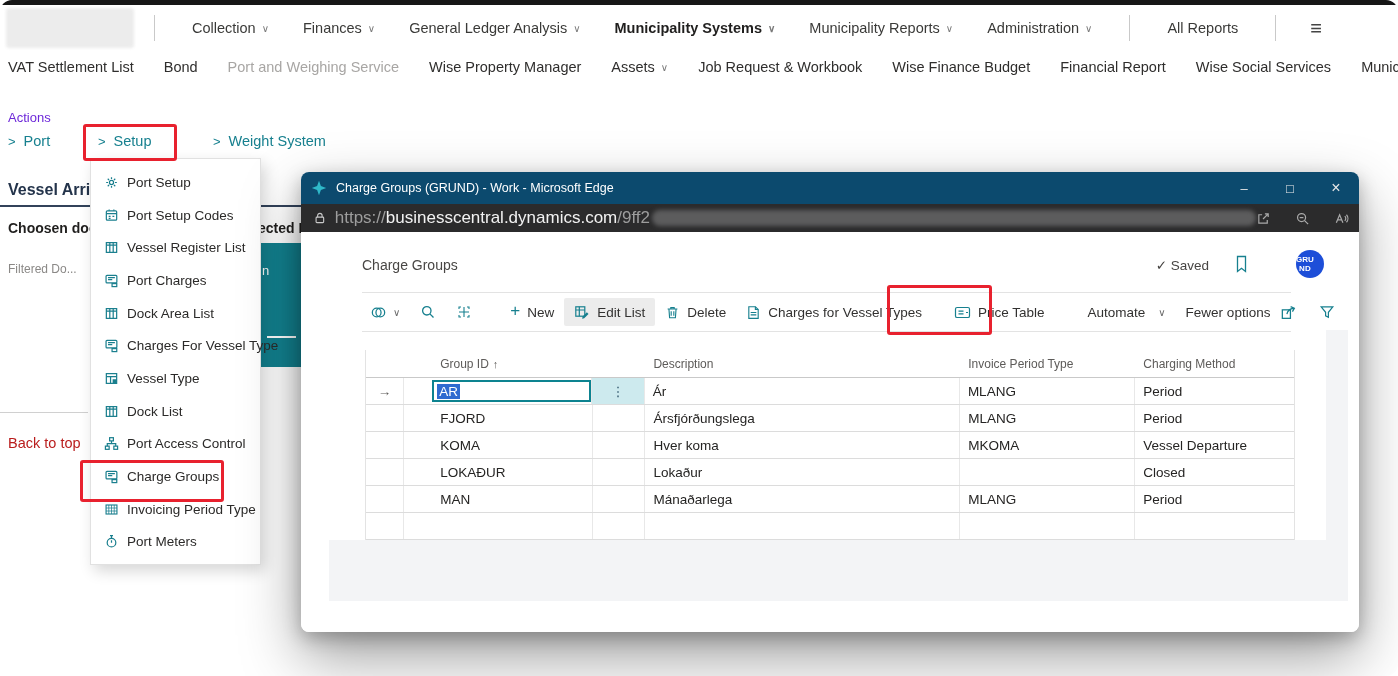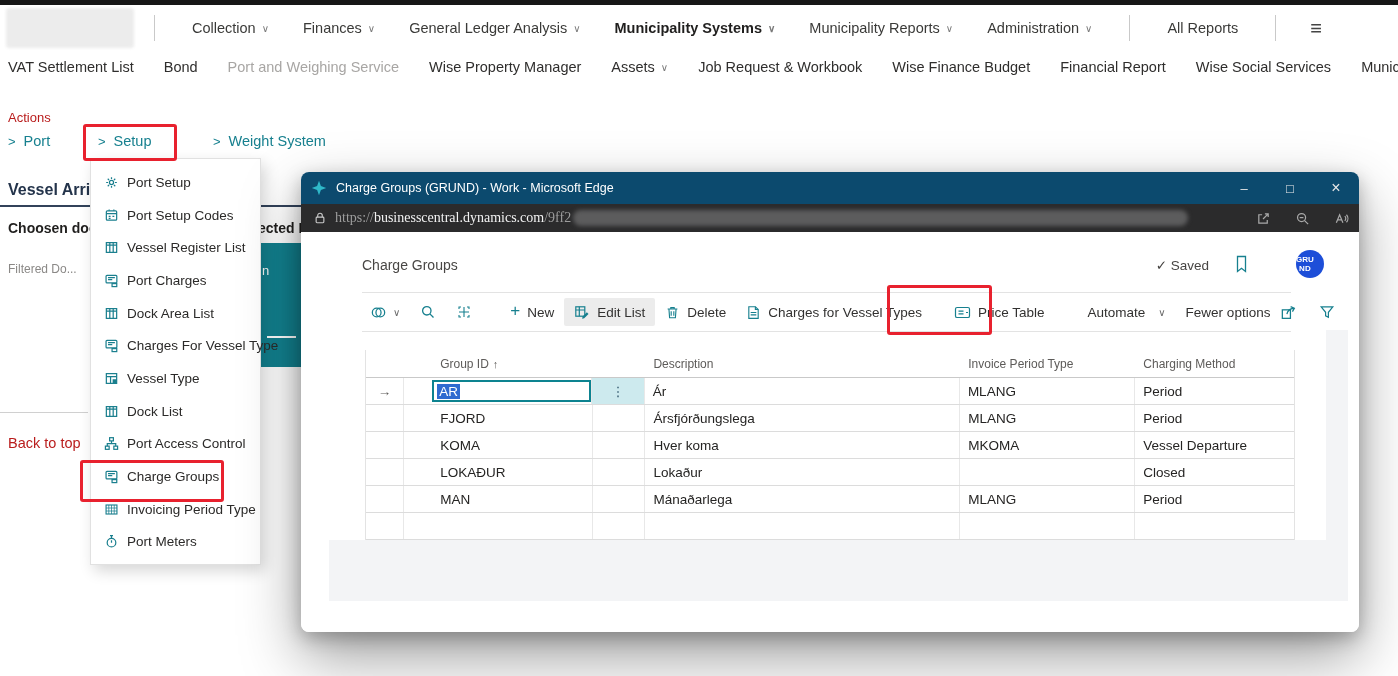--- a/index.html
+++ b/index.html
@@ -1,35 +1,35 @@
 <!DOCTYPE html>
 <html><head>
 <meta charset="utf-8">
 <style>
   html,body{margin:0;padding:0;background:#fff;}
   .screen{position:relative;width:1398px;height:676px;overflow:hidden;background:#fff;
-          font-family:"Liberation Sans",sans-serif;color:#323130;}
+          font-family:"Liberation Sans",sans-serif;color:#323130;border-radius:12px;}
 
   
   .top-strip{position:absolute;top:0;left:0;width:100%;height:5px;background:#161616;}
   .nav1{position:absolute;top:5px;left:0;width:100%;height:46px;background:#fff;
         display:flex;align-items:center;}
   .logo-blur{width:128px;height:40px;margin-left:6px;background:#ececec;border-radius:3px;filter:blur(1.5px);}
   .vsep{width:1px;height:26px;background:#c9c9c9;margin:0 20px;}
   .nav1-item{font-size:14.5px;color:#3a3a38;margin:0 17px;white-space:nowrap;cursor:default;}
   .nav1-item.active{font-weight:bold;color:#201f1e;}
   .chev{font-size:10px;color:#7a7a7a;margin-left:6px;position:relative;top:-1px;}
   .hamburger{font-size:20px;color:#444;margin:0 14px;}
   .nav2{position:absolute;top:51px;left:0;width:100%;height:32px;background:#fff;
         display:flex;align-items:center;padding-left:8px;}
   .nav2-item{font-size:14.5px;color:#2f2e2d;margin-right:30px;white-space:nowrap;}
   .nav2-item.disabled{color:#a8a6a4;}
 
   
-  .actions-label{position:absolute;left:8px;top:110px;font-size:13px;color:#b91c1c;}
+  .actions-label{position:absolute;left:8px;top:110px;font-size:13px;color:#6d28d9;}
   .action-link{position:absolute;top:133px;font-size:14.5px;color:#17808f;white-space:nowrap;}
   .action-link .gt{margin-right:8px;font-size:13px;}
   .vessel-heading{position:absolute;left:8px;top:181px;font-size:16px;font-weight:bold;color:#24344b;}
   .heading-underline{position:absolute;left:0;top:205px;width:302px;height:2px;background:#32425a;}
   .bold-frag{position:absolute;top:220px;font-size:14px;font-weight:bold;color:#201f1e;}
   .teal-block{position:absolute;left:261px;top:243px;width:41px;height:124px;background:#12818f;}
   .teal-block .cue-frag{position:absolute;left:1px;top:20px;color:#fff;font-size:13px;}
   .teal-block .wline{position:absolute;left:6px;top:93px;width:29px;height:2px;background:#fff;}
   .grey-frag{position:absolute;left:8px;top:262px;font-size:12px;color:#8a8886;}
   .page-divider{position:absolute;left:0;top:412px;width:88px;height:1px;background:#d0d0d0;}
@@ -51,21 +51,21 @@
 
   
   .edge-window{position:absolute;left:301px;top:172px;width:1058px;height:460px;border-radius:8px;
                box-shadow:0 25px 60px rgba(0,0,0,.38),0 6px 18px rgba(0,0,0,.25);z-index:10;}
   .titlebar{height:32px;background:#0c4a6e;border-radius:8px 8px 0 0;display:flex;align-items:center;}
   .app-icon{margin:0 9px 0 10px;}
   .win-title{color:#fff;font-size:12.5px;flex:1;}
   .win-btn{width:46px;height:32px;display:flex;align-items:center;justify-content:center;
            color:#e8e8e8;font-size:13px;}
   .urlbar{height:28px;background:#2b2b2c;display:flex;align-items:center;}
-  .url-text{font-size:14px;margin-left:8px;white-space:nowrap;font-family:Liberation Serif, serif;}
+  .url-text{font-size:17px;margin-left:8px;white-space:nowrap;}
   .url-grey{color:#9d9d9d;}
   .url-white{color:#f2f2f2;}
   .url-blur{width:615px;height:16px;margin-left:2px;background:#5c5c5d;border-radius:8px;filter:blur(2px);}
   .url-icons{display:flex;align-items:center;margin-left:auto;margin-right:10px;gap:24px;}
 
   
   .bc-content{position:relative;height:400px;background:#fff;border-radius:0 0 8px 8px;overflow:hidden;}
   .right-strip{position:absolute;left:1025px;top:98px;width:22px;height:271px;background:#f3f4f6;}
   .caption{position:absolute;left:61px;top:25px;font-size:14px;color:#484644;}
   .saved-area{position:absolute;right:150px;top:25px;font-size:13.5px;color:#484644;}

